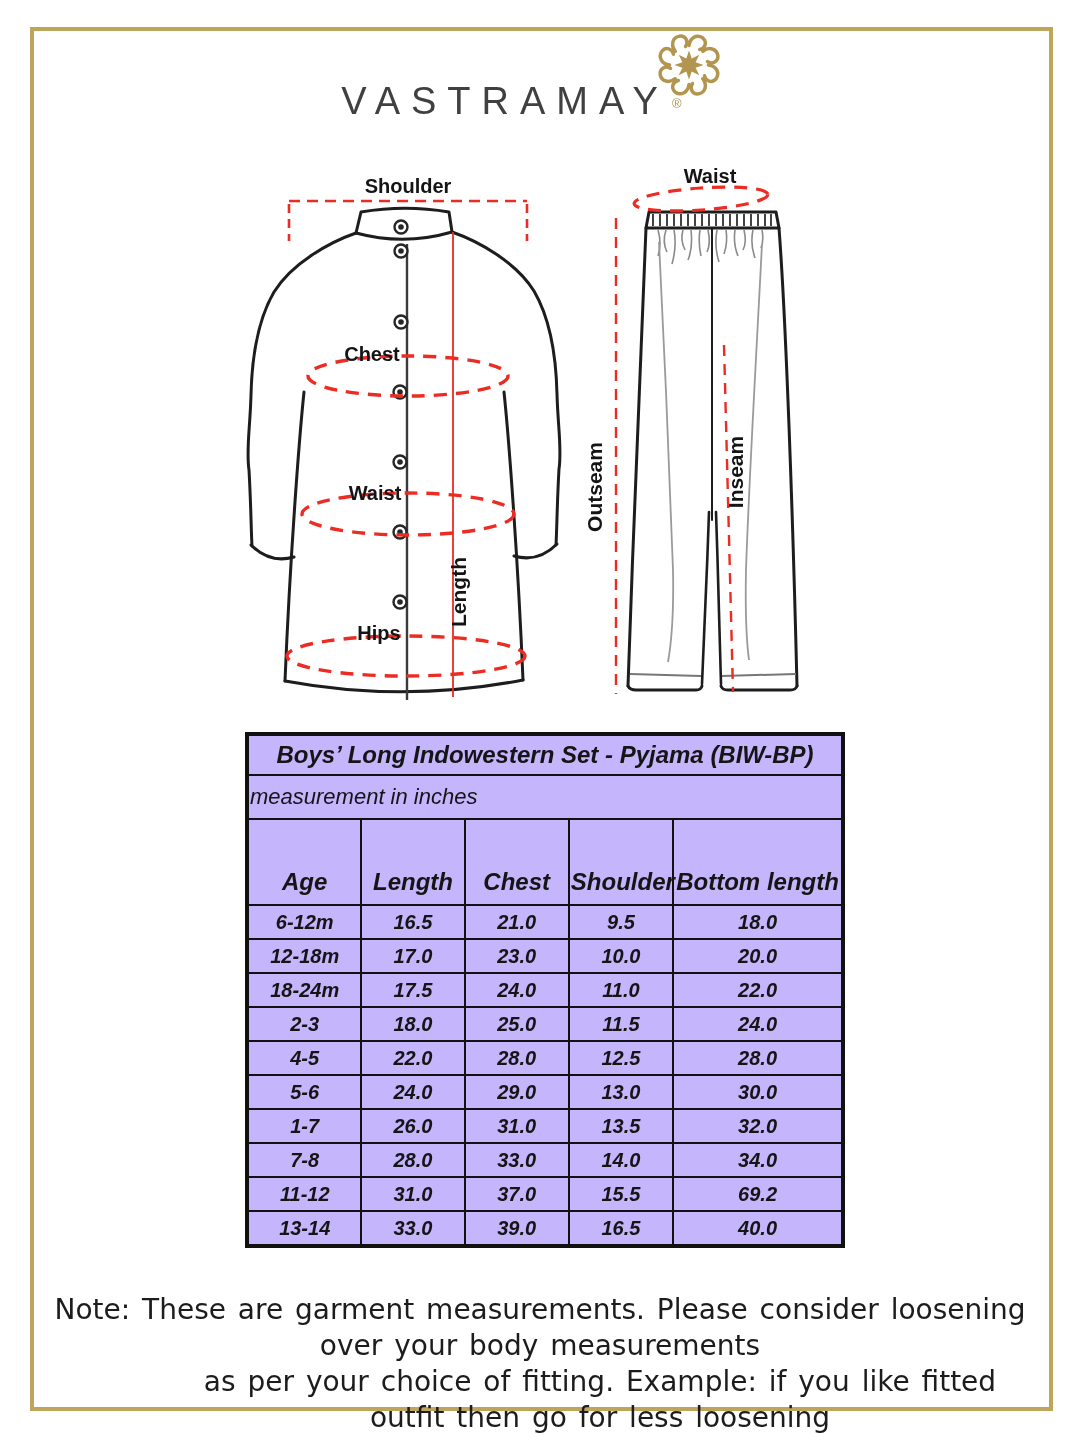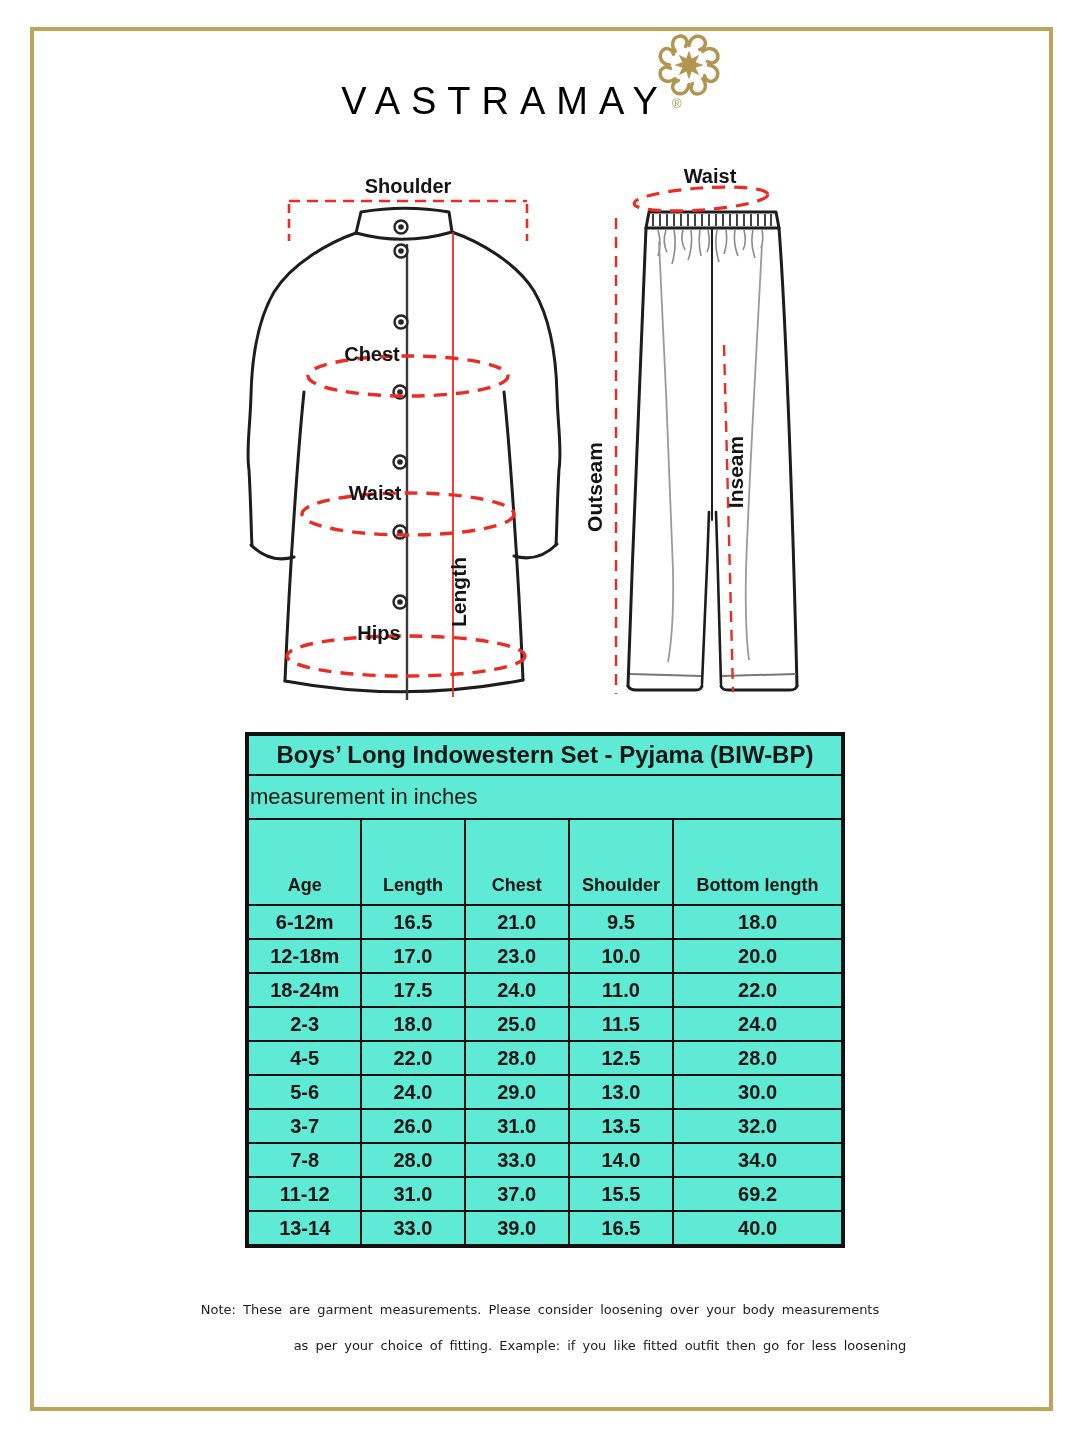--- a/index.html
+++ b/index.html
@@ -3,44 +3,44 @@
 <meta charset="utf-8">
 <style>
   html,body{margin:0;padding:0;background:#fff;}
   .page{position:relative;width:1080px;height:1440px;background:#fff;overflow:hidden;
         font-family:"Liberation Sans",sans-serif;color:#151515;}
   .gold-frame{position:absolute;left:30px;top:27px;right:27px;bottom:29px;
         border:4px solid #bfa45c;pointer-events:none;}
 
   
   .wordmark{position:absolute;top:82px;left:505px;transform:translateX(-50%);
-        font-size:38px;letter-spacing:11px;color:#000000;white-space:nowrap;line-height:1;}
+        font-size:38px;letter-spacing:11px;color:#404040;white-space:nowrap;line-height:1;}
   .ornament{position:absolute;top:31px;left:650px;}
   .reg{position:absolute;top:96px;left:672px;font-size:13px;color:#b2954e;}
 
   
   .kurta-svg{position:absolute;left:225px;top:158px;}
   .pyjama-svg{position:absolute;left:578px;top:153px;}
   .dlabel{font-family:"Liberation Sans",sans-serif;font-weight:bold;font-size:20px;fill:#141414;}
   .dlabel-lg{font-family:"Liberation Sans",sans-serif;font-weight:bold;font-size:21px;fill:#141414;}
 
   
   .size-table{position:absolute;left:245px;top:732px;width:600px;border-collapse:collapse;
-        table-layout:fixed;background:#5eead4;}
+        table-layout:fixed;background:#c4b5fd;font-style:italic;}
   .size-table,.size-table th,.size-table td{border:2.5px solid #111;}
   .size-table{border:4px solid #111;}
   .size-table .t-title{height:38px;font-size:24px;font-weight:bold;text-align:center;padding:0 4px;}
   .size-table .t-sub{height:40px;font-size:22px;font-weight:normal;text-align:left;}
-  .size-table .col-head th{height:75px;font-size:18px;font-weight:bold;text-align:center;
+  .size-table .col-head th{height:75px;font-size:24px;font-weight:bold;text-align:center;
         vertical-align:bottom;padding-bottom:8px;}
   .size-table td{height:30px;font-size:20px;font-weight:bold;text-align:center;vertical-align:middle;}
 
   
   .note{position:absolute;left:50px;top:1292px;width:980px;text-align:center;
-        font-family:"DejaVu Sans",sans-serif;font-size:13px;line-height:36px;
+        font-family:"DejaVu Sans",sans-serif;font-size:28px;line-height:36px;
         color:#1c1c1c;word-spacing:3px;}
   .note .l2{padding-left:120px;text-align:center;}
 </style>
 </head>
 <body>
 
 <div class="page">
   <div class="gold-frame"></div>
 
   <span class="wordmark">VASTRAMAY</span>
@@ -246,21 +246,21 @@
           <td>28.0</td>
         </tr>
         <tr>
           <td>5-6</td>
           <td>24.0</td>
           <td>29.0</td>
           <td>13.0</td>
           <td>30.0</td>
         </tr>
         <tr>
-          <td>3-7</td>
+          <td>1-7</td>
           <td>26.0</td>
           <td>31.0</td>
           <td>13.5</td>
           <td>32.0</td>
         </tr>
         <tr>
           <td>7-8</td>
           <td>28.0</td>
           <td>33.0</td>
           <td>14.0</td>

